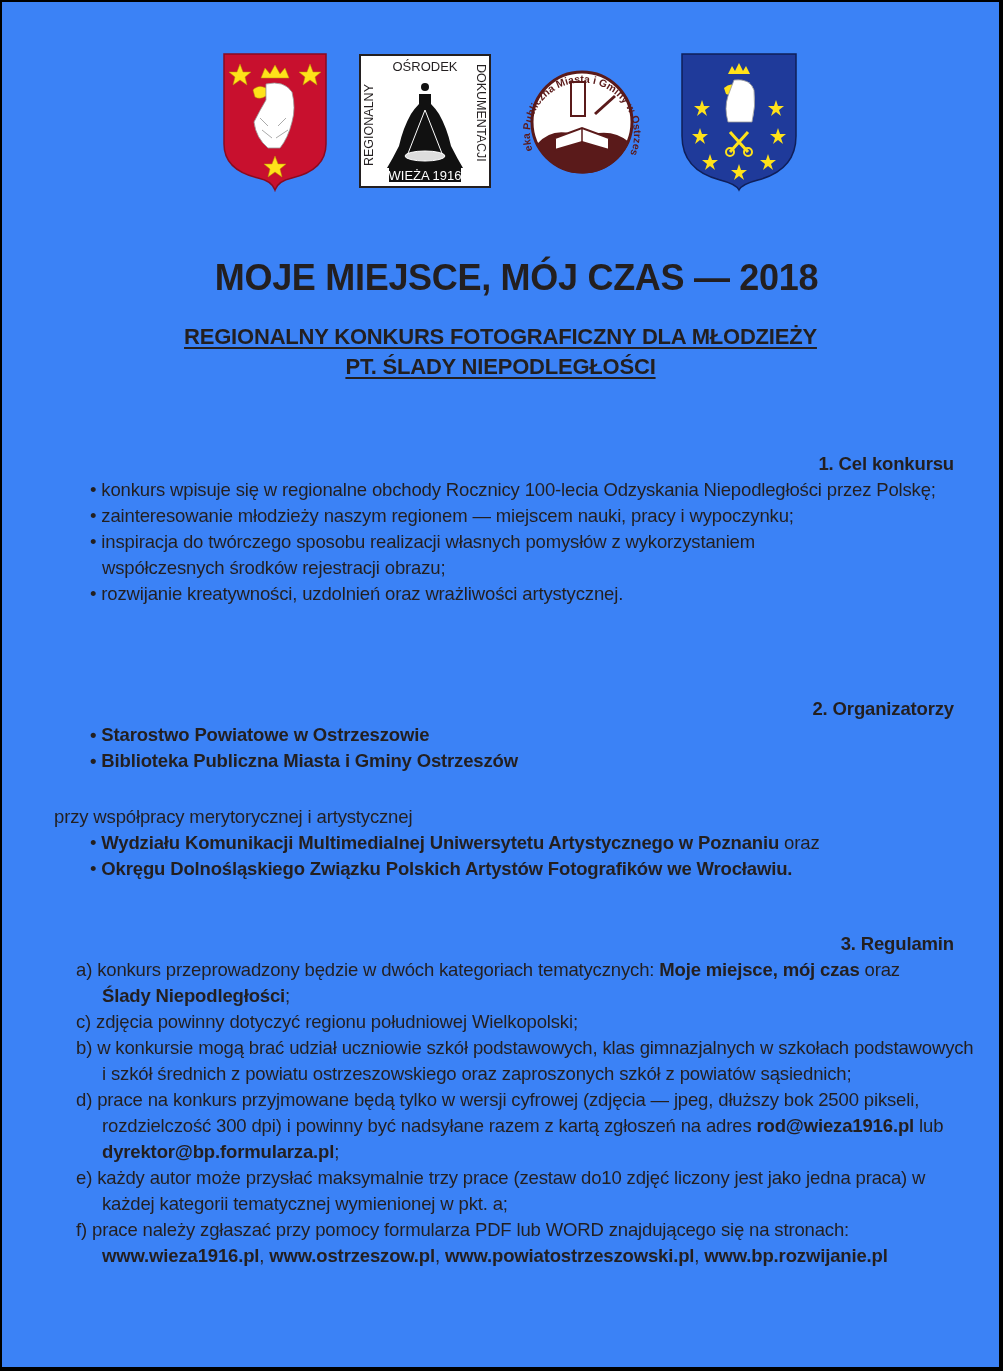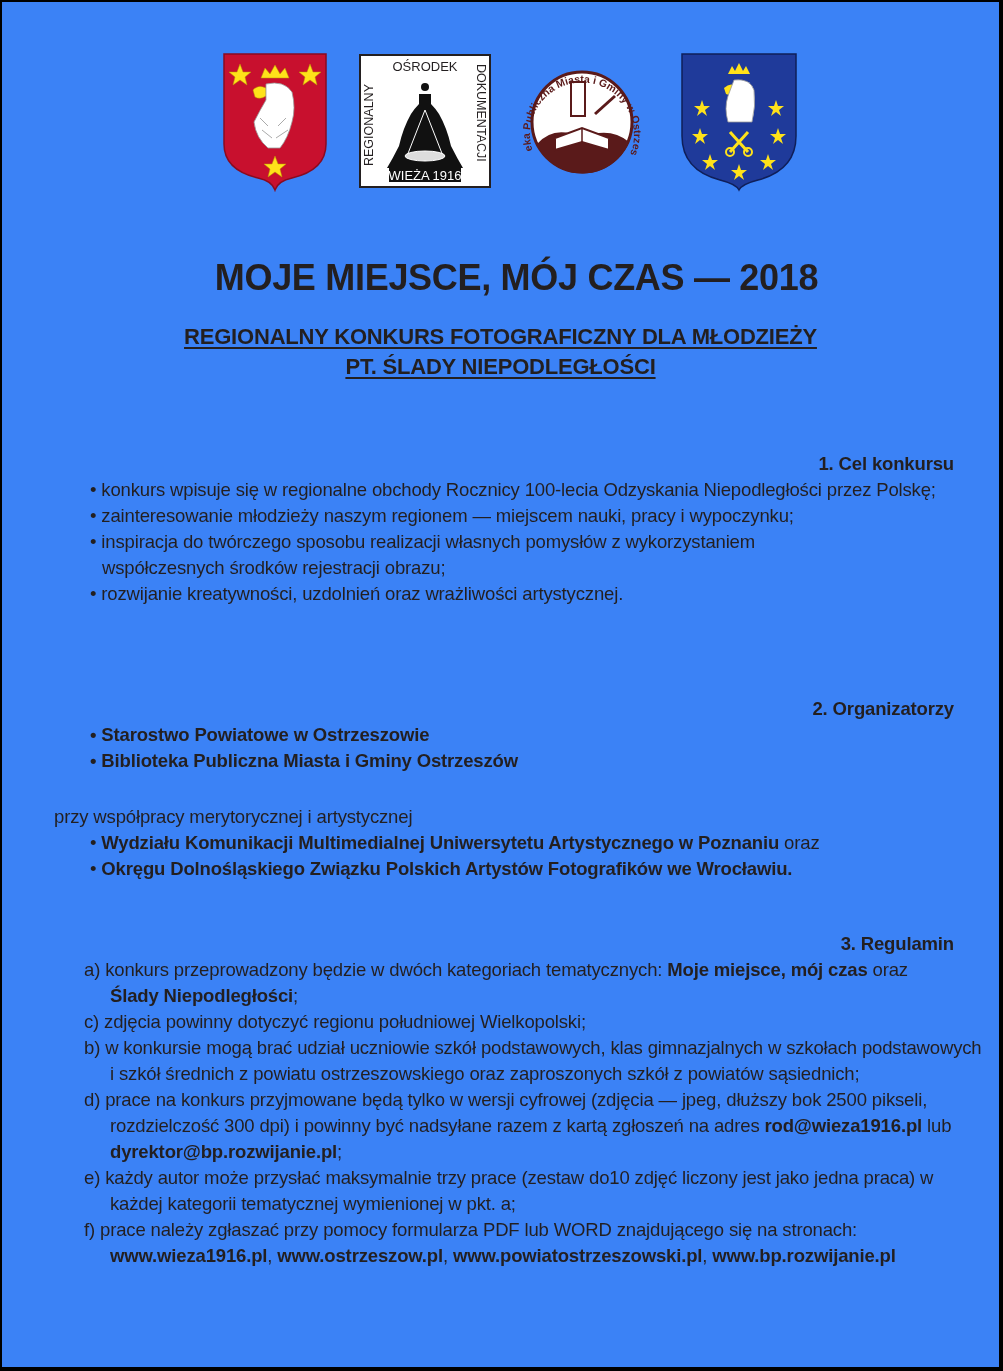--- a/index.html
+++ b/index.html
@@ -22,21 +22,21 @@
     .subtitle {
       position:absolute; top:320px; left:0; width:100%; text-align:center;
       font-size:22px; font-weight:bold; line-height:30px; letter-spacing:-0.2px;
     }
     .subtitle span { text-decoration:underline; text-decoration-thickness:2px; text-underline-offset:3px; }
     .body-text { position:absolute; left:52px; width:900px; font-size:18.5px; line-height:26px; letter-spacing:-0.15px; }
     .h { font-weight:bold;text-align:right; }
     .bul { padding-left:22px; text-indent:-12px; margin-left:26px; }
     .bul::before { content:"• "; }
     .b { font-weight:bold; }
-    .reg { margin-left:30px; padding-left:26px; text-indent:-26px; }
+    .reg { margin-left:22px; padding-left:26px; text-indent:-26px; }
   </style>
 </head>
 <body>
 
 <div class="page">
 
   <div class="logos">
 
     <svg class="logo" style="left:220px; top:0;" width="106" height="140" viewBox="0 0 106 140">
       <path d="M2,2 H104 V92 Q104,118 70,126 Q56,129 53,138 Q50,129 36,126 Q2,118 2,92 Z" fill="#c8102e" stroke="#8a0a1f" stroke-width="1.5"></path>
@@ -132,21 +132,21 @@
 
     <div class="reg">
       <span>c)</span><span> zdjęcia powinny dotyczyć regionu południowej Wielkopolski;</span>
     </div>
 
     <div class="reg" style="width:875px;">
       <span>b)</span><span> w konkursie mogą brać udział uczniowie szkół podstawowych, klas gimnazjalnych w szkołach podstawowych i szkół średnich z powiatu ostrzeszowskiego oraz zaproszonych szkół z powiatów sąsiednich;</span>
     </div>
 
     <div class="reg" style="width:870px;">
-      <span>d)</span><span> prace na konkurs przyjmowane będą tylko w wersji cyfrowej (zdjęcia — jpeg, dłuższy bok 2500 pikseli, rozdzielczość 300 dpi) i powinny być nadsyłane razem z kartą zgłoszeń na adres </span><span class="b">rod@wieza1916.pl</span><span> lub </span><span class="b">dyrektor@bp.rozwijanie.pl</span><span>;</span>
+      <span>d)</span><span> prace na konkurs przyjmowane będą tylko w wersji cyfrowej (zdjęcia — jpeg, dłuższy bok 2500 pikseli, rozdzielczość 300 dpi) i powinny być nadsyłane razem z kartą zgłoszeń na adres </span><span class="b">rod@wieza1916.pl</span><span> lub </span><span class="b">dyrektor@bp.formularza.pl</span><span>;</span>
     </div>
 
     <div class="reg" style="width:845px;">
       <span>e)</span><span> każdy autor może przysłać maksymalnie trzy prace (zestaw do10 zdjęć liczony jest jako  jedna praca) w  każdej kategorii tematycznej wymienionej w pkt. a;</span>
     </div>
 
     <div class="reg" style="width:820px;">
       <span>f)</span><span> prace należy zgłaszać przy pomocy formularza PDF lub WORD znajdującego się na stronach: </span><span class="b">www.wieza1916.pl</span><span>, </span><span class="b">www.ostrzeszow.pl</span><span>, </span><span class="b">www.powiatostrzeszowski.pl</span><span>, </span><span class="b">www.bp.rozwijanie.pl</span>
     </div>
   </div>

